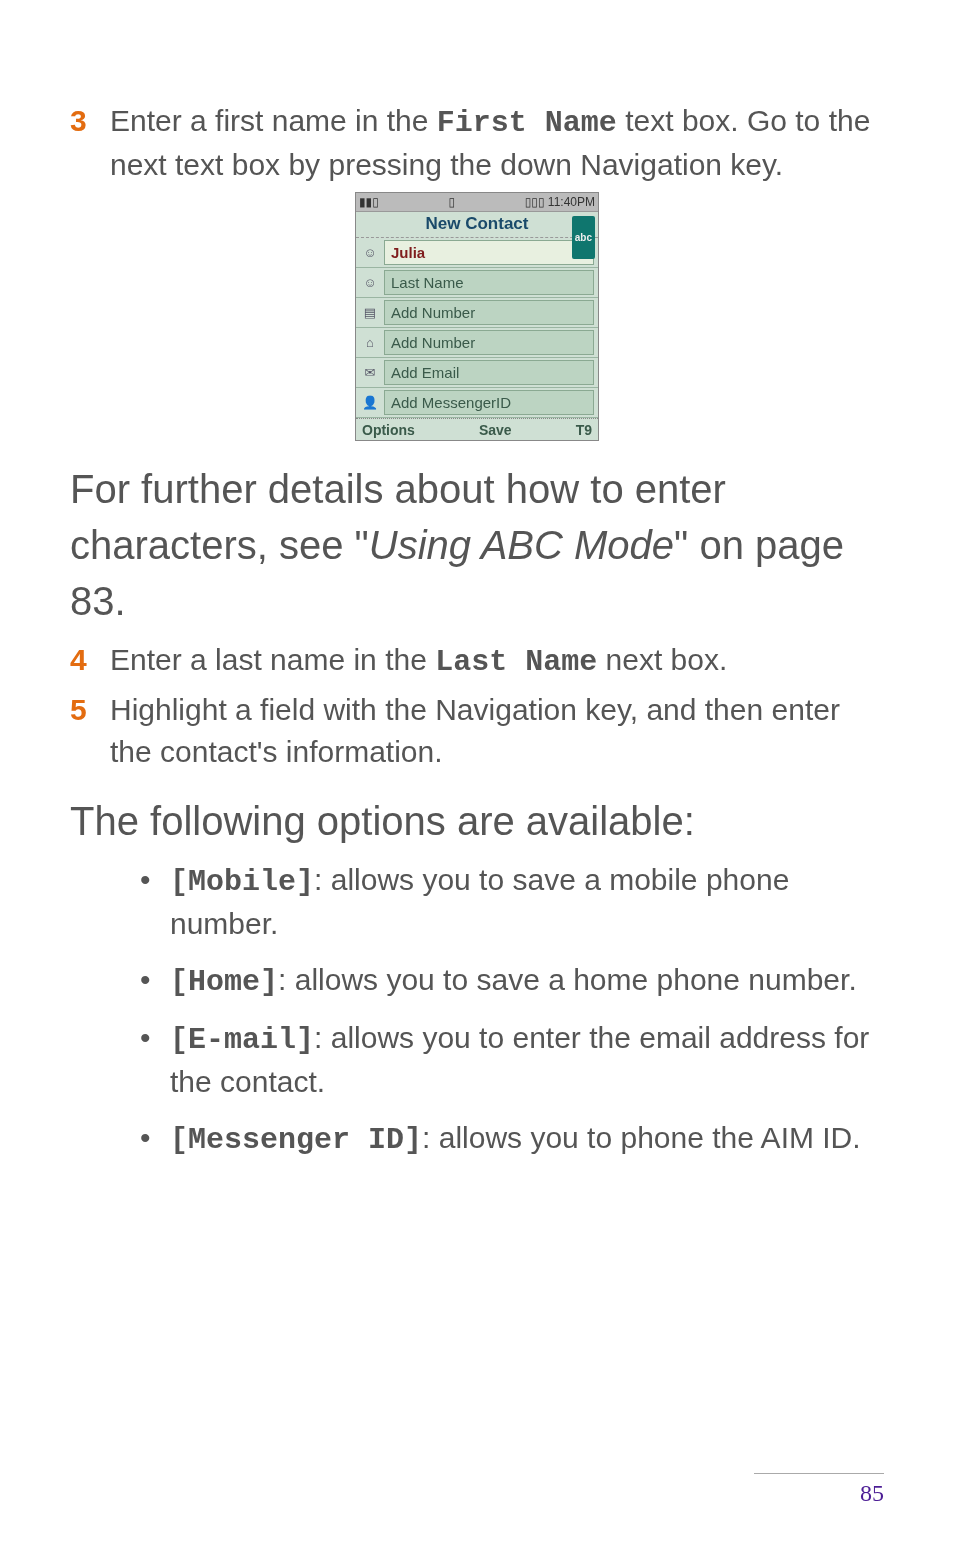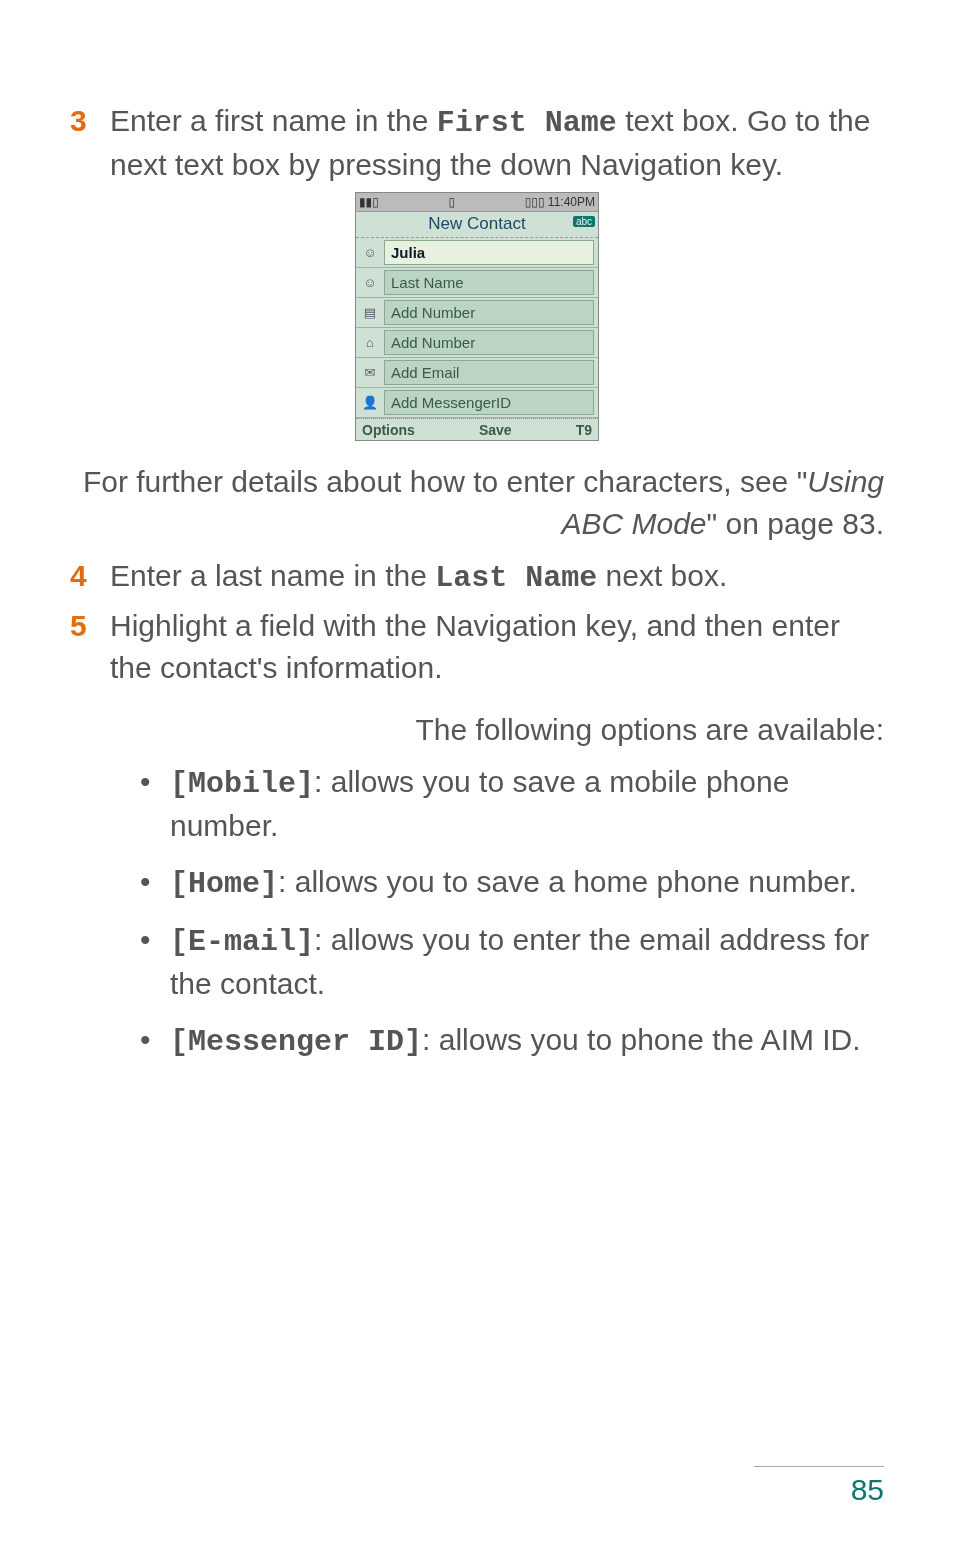--- a/index.html
+++ b/index.html
@@ -30,24 +30,23 @@
     font-weight: bold;
     width: 40px;
     flex-shrink: 0;
   }
   .step-body {
     flex: 1;
   }
   .bold { font-weight: bold; color:#555;font-family:Liberation Mono, monospace;}
   .italic { font-style: italic; }
   .para {
-    font-size: 30px;
+    font-size: 40px;
     line-height: 1.4;
     margin-top: 20px;
-    text-align: right;
   }
   .bullet-list {
     margin-left: 70px;
     margin-top: 10px;
   }
   .bullet-item {
     display: flex;
     font-size: 30px;
     line-height: 1.4;
     margin-bottom: 14px;
@@ -80,34 +79,34 @@
     display:flex;
     justify-content:space-between;
     padding: 1px 3px;
     border-bottom: 1px solid #999;
     height:16px;
     align-items:center;
   }
   .title-bar {
     text-align:center;
     color:#1a4a6a;
-    font-weight:normal;
+    font-weight:bold;
     padding:2px 0 3px 0;
     border-bottom: 1px dashed #999;
     position:relative;
     font-size:17px;
   }
   .abc-badge {
     position:absolute;
     right:3px;
     top:4px;
     background:#0f766e;
     color:#eee;
     font-size:10px;
-    padding:0 3px;
+    padding:16px 3px;
     border-radius:2px;
     font-family:Arial;
   }
   .photo-row {
     display:flex;
     align-items:center;
     padding:6px 6px;
     border-bottom: 1px dashed #999;
     gap:10px;
   }
@@ -146,21 +145,21 @@
   .field-input {
     flex:1;
     background:#bcd4c2;
     border:1px solid #8aa992;
     padding:3px 6px;
     font-size:15px;
     color:#3a5a4a;
   }
   .field-input.active {
     background:#e8f0e0;
-    color:#0f172a;
+    color:#7f1d1d;
     font-weight:bold;
   }
   .softkeys {
     display:flex;
     justify-content:space-between;
     font-size:14px;
     padding:3px 6px 2px 6px;
     color:#3a5a4a;
     font-weight:bold;
     background:#cfe0d4;
@@ -174,22 +173,23 @@
     text-align:right;
   }
   .footer-line {
     width:130px;
     height:1px;
     background:#aaa;
     margin-left:auto;
     margin-bottom:6px;
   }
   .page-num {
-    font-size:30px;
-    color:#0f766e;
+    font-size:24px;
+    color:#4c1d95;
+    font-family:Liberation Serif, serif;
   }
 </style>
 </head>
 <body>
 
 <div class="page">
 
   <div class="step-line">
     <div class="step-num">3</div>
     <div class="step-body">

